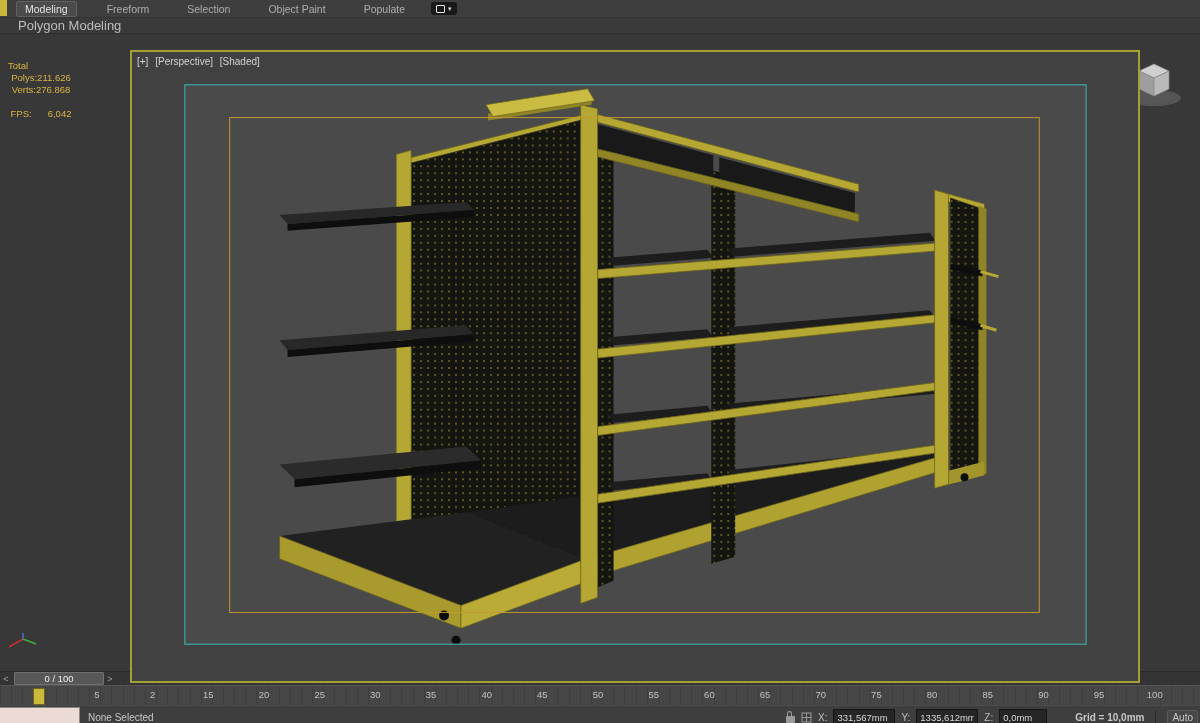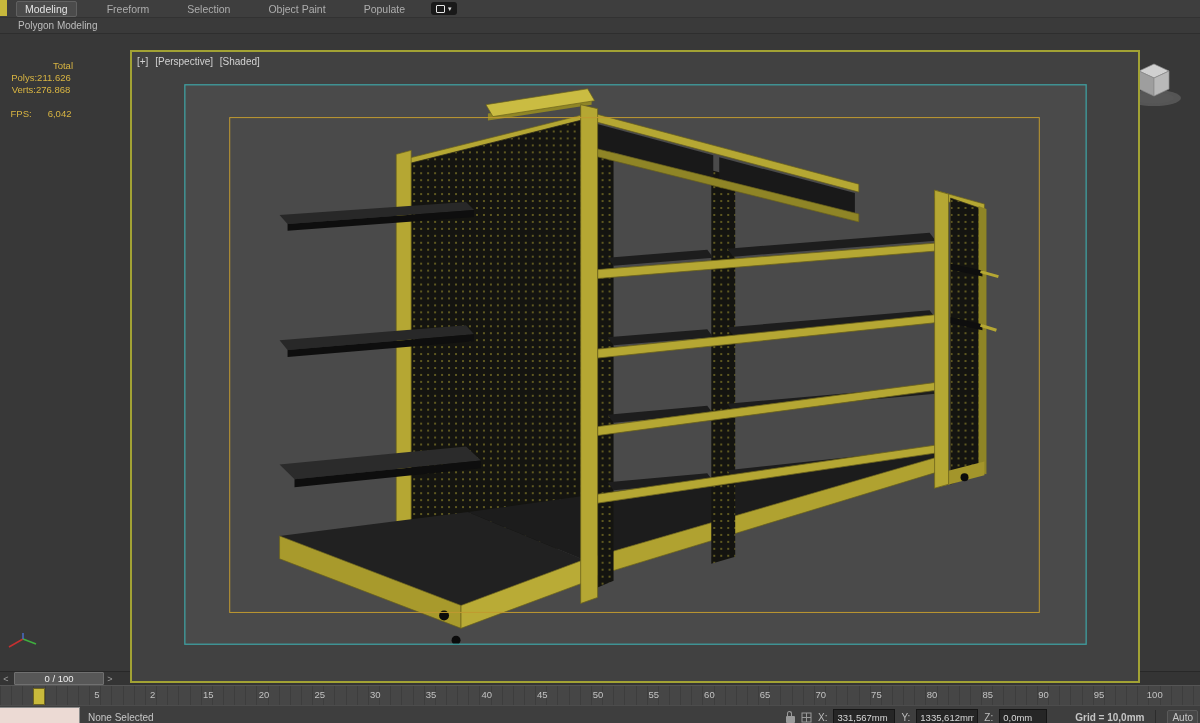--- a/index.html
+++ b/index.html
@@ -11,32 +11,32 @@
                display:flex;align-items:center;font-size:10.5px;color:#adadad;}
   .corner-accent{position:absolute;left:0;top:0;width:7px;height:16px;background:#c7b83c;}
   .tabs{display:flex;align-items:center;gap:22px;margin-left:16px;}
   .tab{padding:1px 8px;cursor:default;white-space:nowrap;}
   .tab.active{background:#4b4b4b;border:1px solid #616161;border-radius:2px;color:#e3e3e3;}
   .ribbon-iconbtn{margin-left:18px;display:flex;align-items:center;gap:3px;background:#191919;
                   border-radius:3px;padding:1px 5px;height:11px;}
   .ribbon-iconbtn .glyph{width:7px;height:6px;border:1.5px solid #e6e6e6;border-radius:1px;}
   .ribbon-iconbtn .caret{color:#dcdcdc;font-size:7px;line-height:7px;}
   .ribbon-row2{height:15px;background:#3a3a3a;border-bottom:1px solid #2e2e2e;display:flex;
-               align-items:center;font-size:10px;color:#bdbdbd;padding-left:18px;}
+               align-items:center;font-size:13px;color:#bdbdbd;padding-left:18px;}
 
   
   .workspace{position:relative;height:637px;background:#383838;}
   .viewport{position:absolute;left:94px;top:16px;width:1010px;height:633px;box-sizing:border-box;
             border:2px solid #a2a234;background:#424242;margin-left:36px;}
   .viewport svg{position:absolute;left:0;top:0;width:100%;height:100%;}
   .viewport-label{position:absolute;left:5px;top:4px;font-size:10px;color:#d2d2d2;z-index:5;}
   .viewport-label span{margin-right:4px;cursor:default;}
 
   .stats{position:absolute;left:8px;top:26px;width:66px;font-size:9.5px;line-height:12px;color:#d9b542;}
-  .stats-total{text-align:right;padding-right:1px;}
+  .stats-total{padding-right:1px;}
   .stats-row{display:flex;justify-content:center;}
   .stats-row.fps{margin-top:12px;gap:16px;}
 
   .axis-tripod{position:absolute;left:6px;top:598px;width:32px;height:24px;}
   .viewcube{position:absolute;left:1120px;top:18px;width:68px;height:60px;}
 
   
   .timeslider{height:13px;background:#343434;border-top:1px solid #282828;display:flex;
               align-items:center;font-size:9.5px;color:#cfcfcf;}
   .ts-arrow{width:12px;text-align:center;color:#9d9d9d;font-size:9px;}

